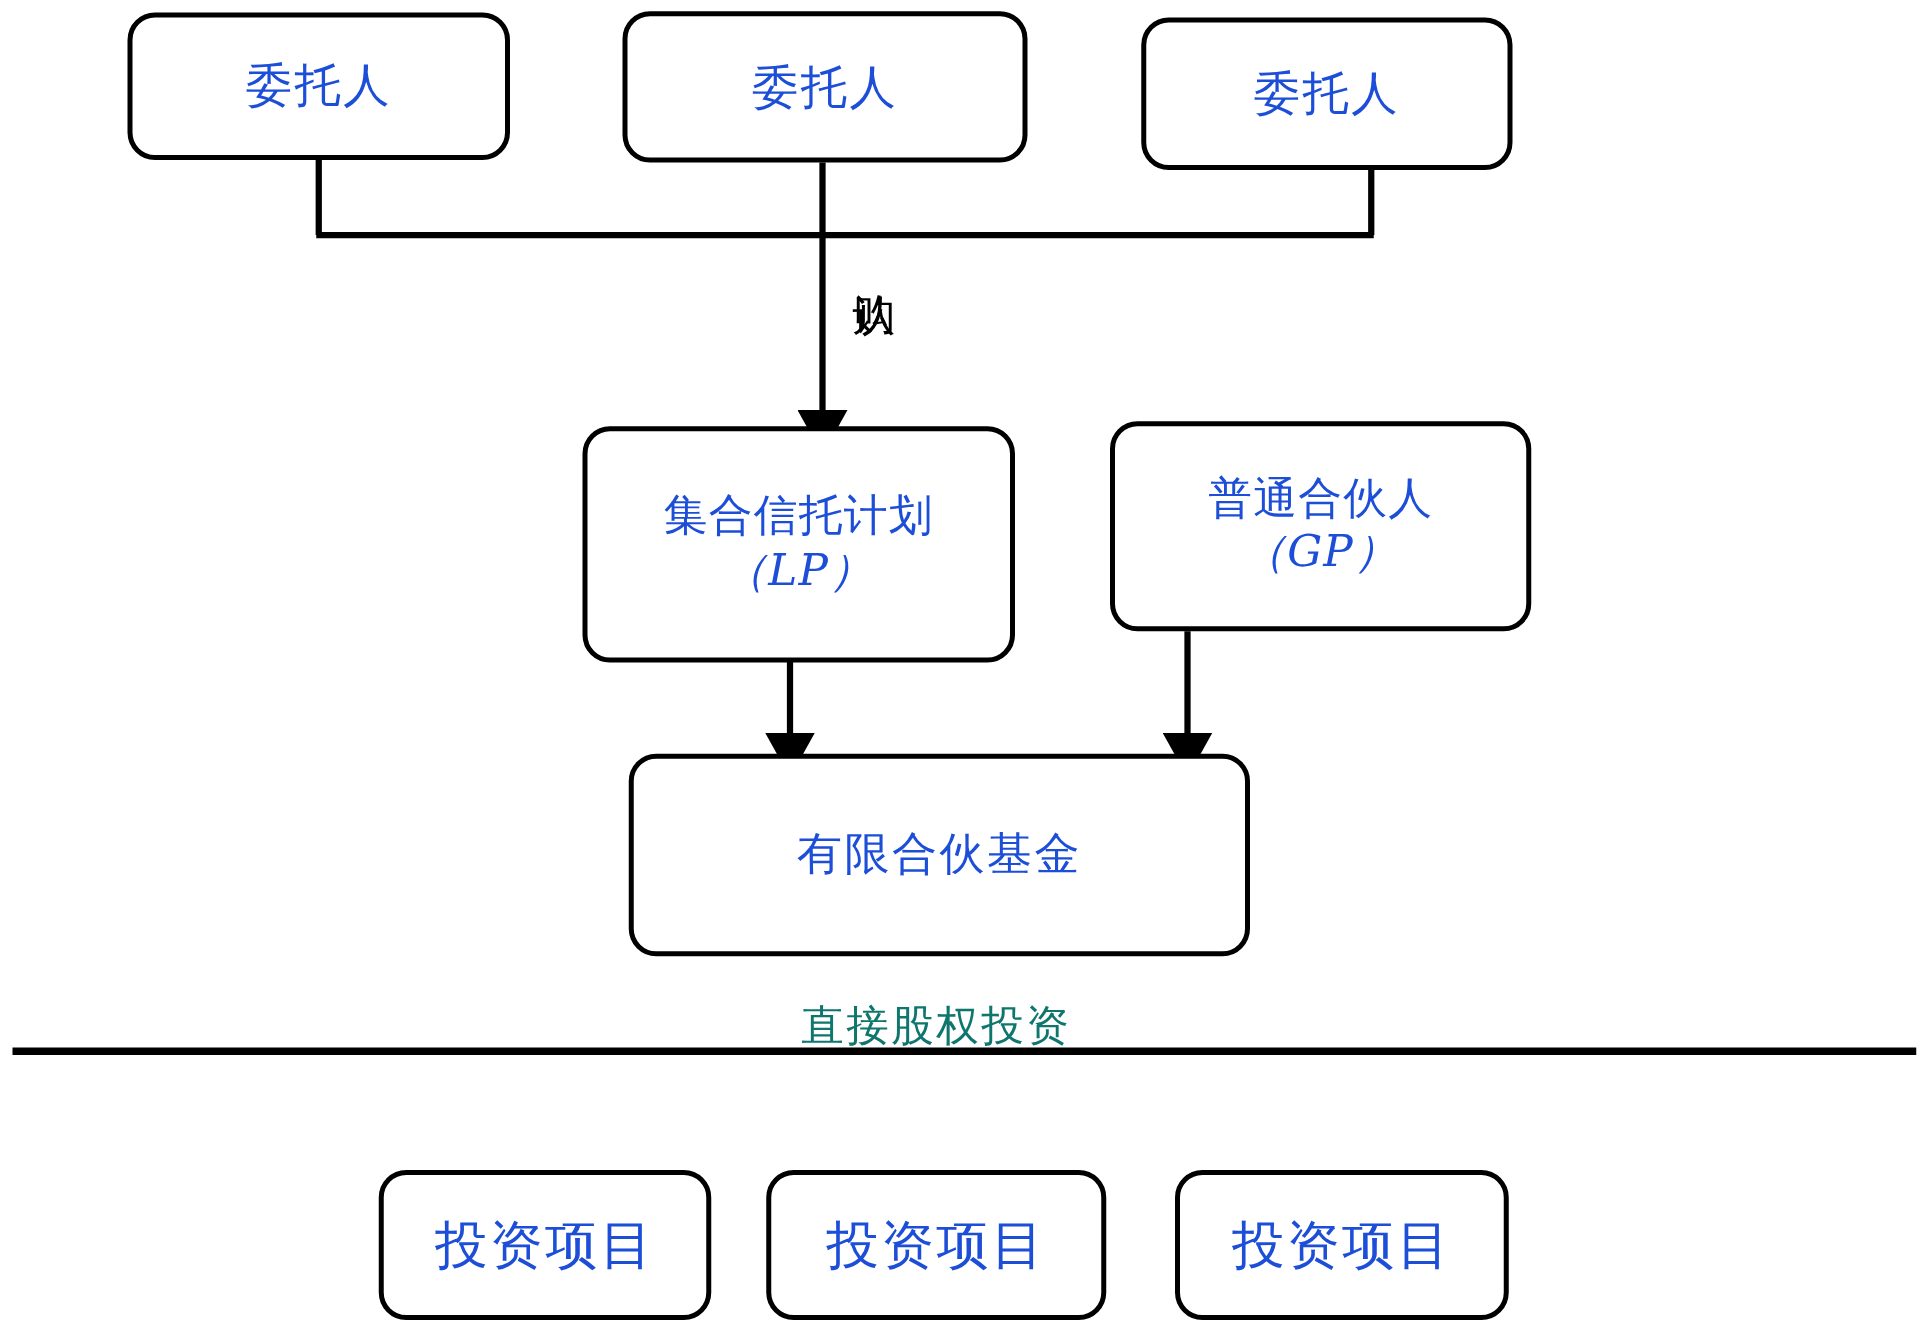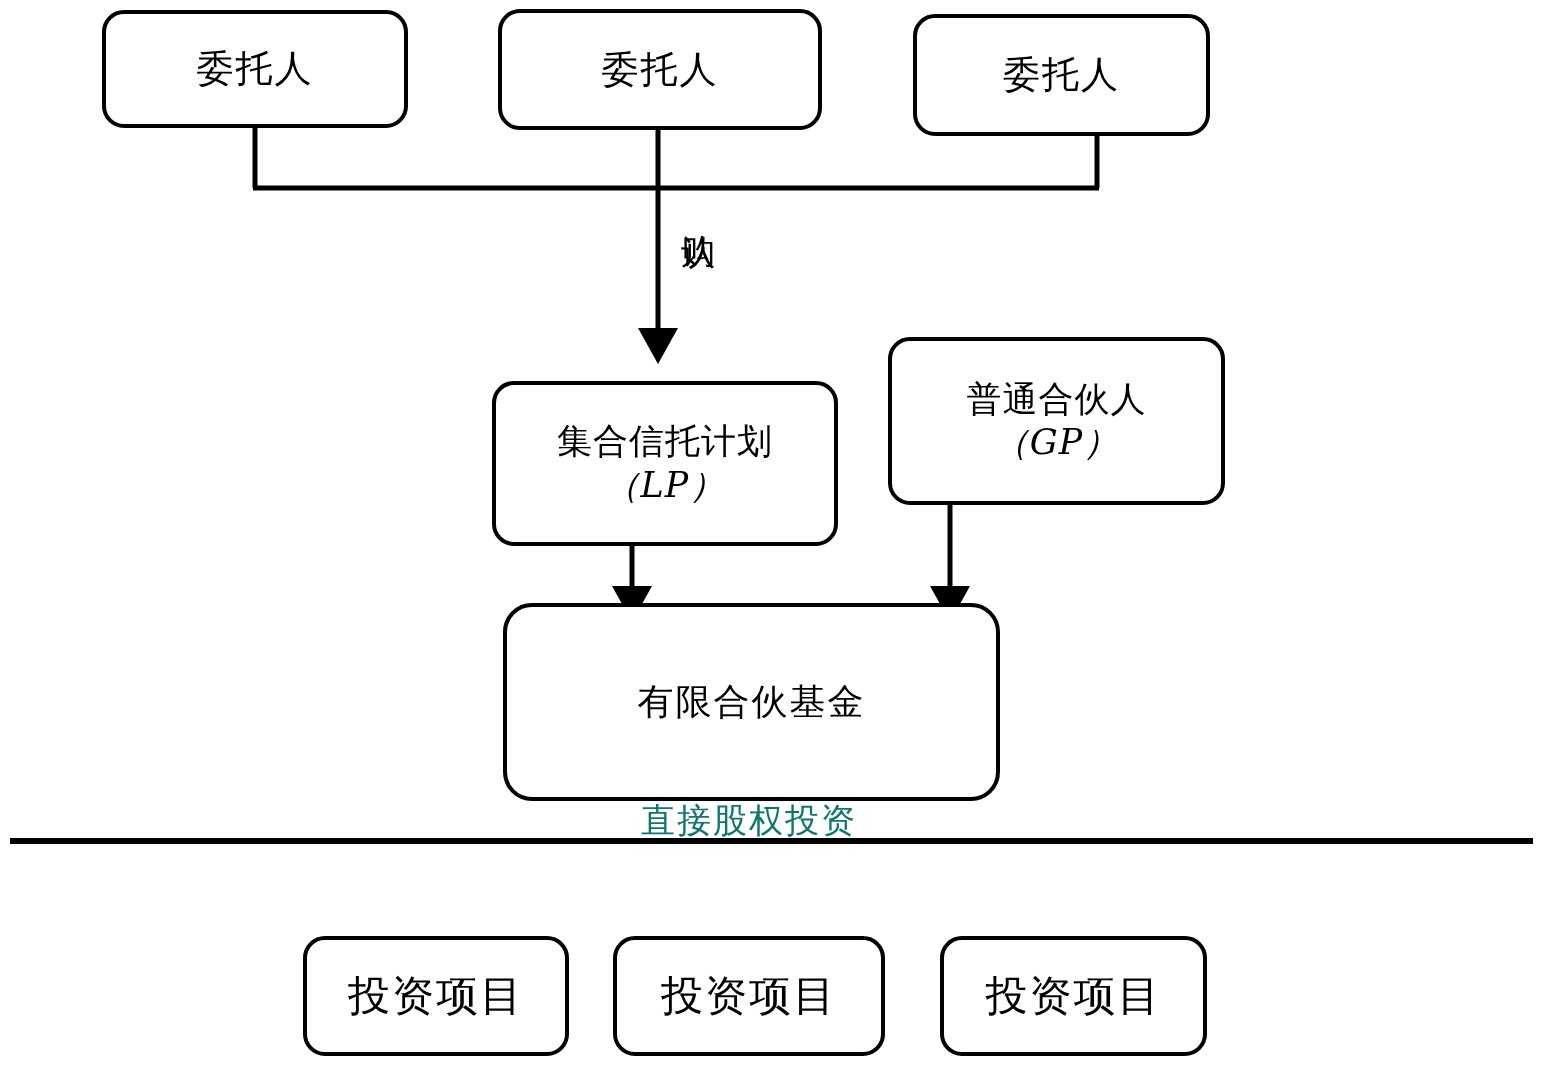--- a/index.html
+++ b/index.html
@@ -26,21 +26,21 @@
   .node {
     position: absolute;
     box-sizing: border-box;
     border: 4px solid #000000;
     border-radius: 22px;
     background: #ffffff;
     display: flex;
     flex-direction: column;
     align-items: center;
     justify-content: center;
-    color: #000000;
+    color: #1d4ed8;
     text-align: center;
     line-height: 1.24;
     white-space: nowrap;
   }
   .node .line1 { display: block; }
   .node .line2 { display: block; font-style: italic; }
   .t-top   { font-size: 37px; letter-spacing: 2px; }
   .t-mid   { font-size: 35px; letter-spacing: 1px; }
   .t-fund  { font-size: 36px; letter-spacing: 2px; }
   .t-proj  { font-size: 42px; letter-spacing: 2px; }
@@ -96,31 +96,31 @@
   <div class="node t-top" style="left:498px; top:9px; width:324px; height:121px;">
     <span class="line1">委托人</span>
   </div>
 
   <div class="node t-top" style="left:913px; top:14px; width:297px; height:122px;">
     <span class="line1">委托人</span>
   </div>
 
   <div class="edge-label-vertical" style="left:678px; top:208px;">认购</div>
 
-  <div class="node t-mid" style="left:492px; top:341px; width:346px; height:165px;margin-top:40px;">
+  <div class="node t-mid" style="left:466px; top:341px; width:346px; height:189px;">
     <span class="line1">集合信托计划</span>
     <span class="line2">（LP）</span>
   </div>
 
   <div class="node t-mid" style="left:888px; top:337px; width:337px; height:168px;">
     <span class="line1">普通合伙人</span>
     <span class="line2">（GP）</span>
   </div>
 
-  <div class="node t-fund" style="left:503px; top:603px; width:497px; height:198px;border-radius:29px;">
+  <div class="node t-fund" style="left:503px; top:603px; width:497px; height:162px;">
     <span class="line1">有限合伙基金</span>
   </div>
 
   <div class="divider-label" style="left:641px; top:798px;">直接股权投资</div>
 
   <div class="node t-proj" style="left:303px; top:936px; width:266px; height:120px;">
     <span class="line1">投资项目</span>
   </div>
 
   <div class="node t-proj" style="left:613px; top:936px; width:272px; height:120px;">

